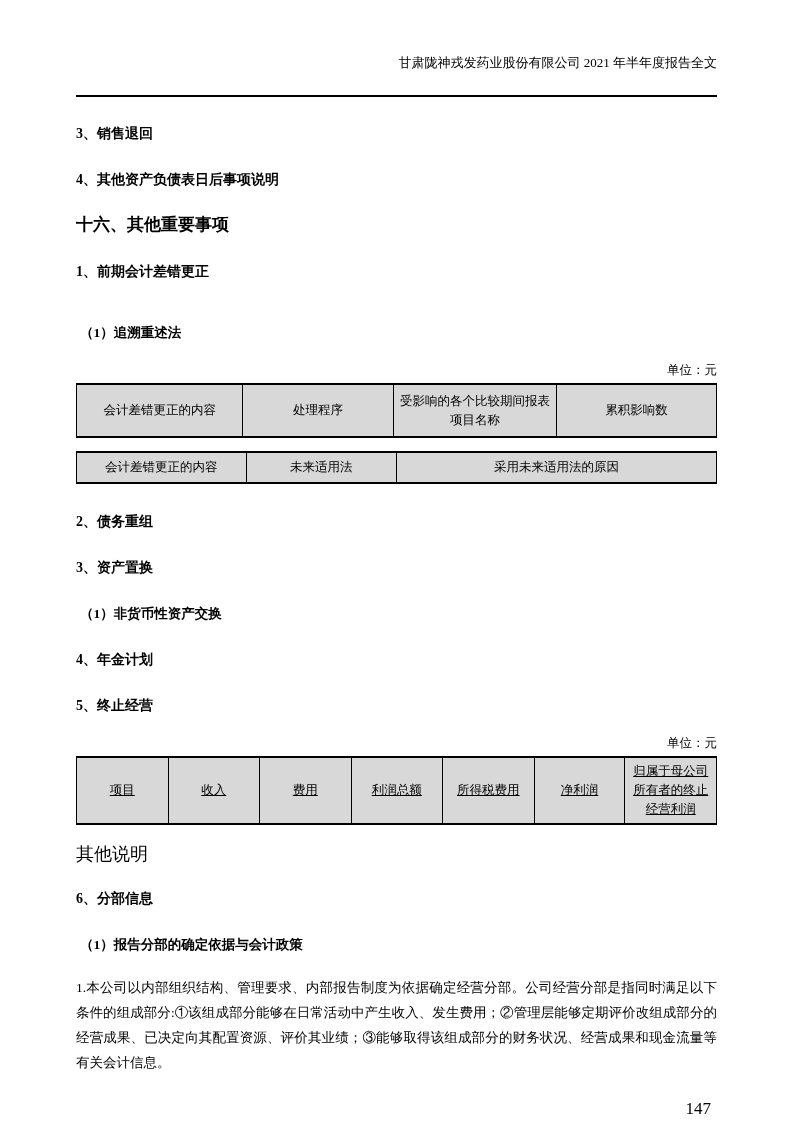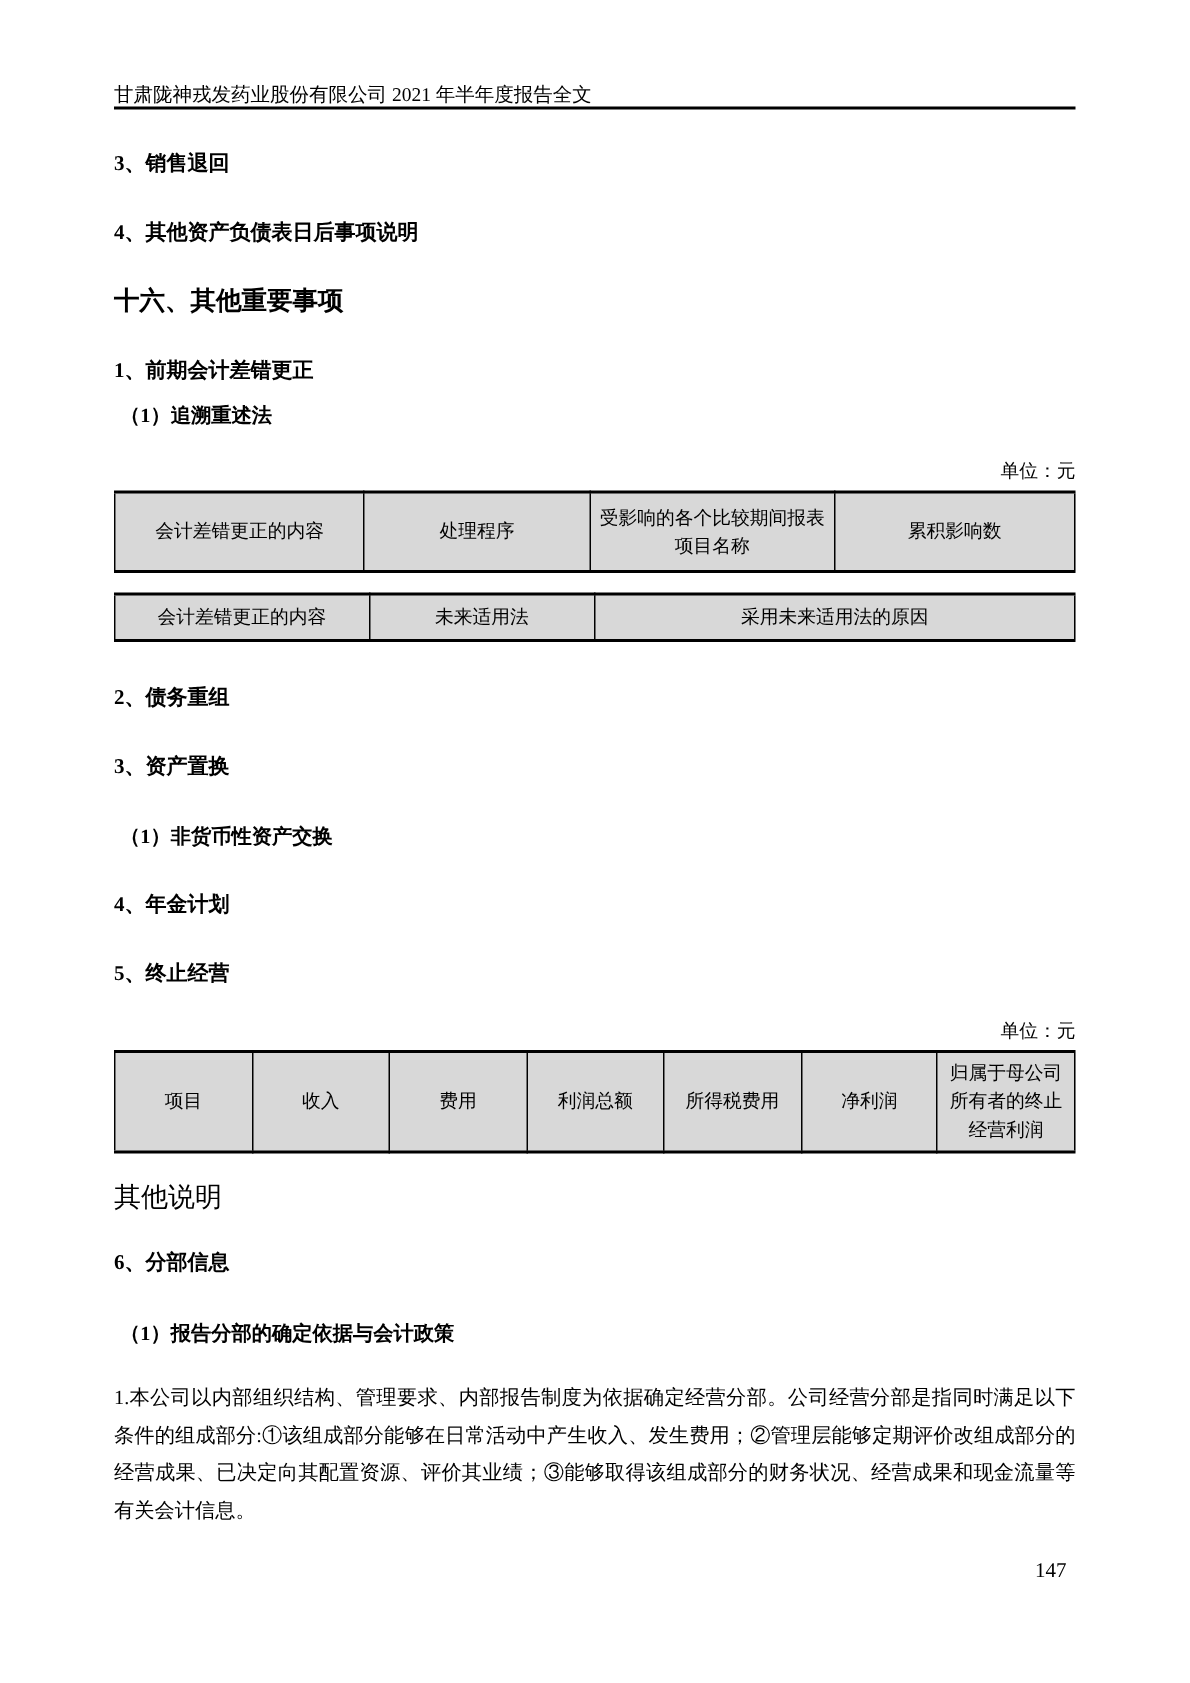--- a/index.html
+++ b/index.html
@@ -9,41 +9,42 @@
     position:relative;
     font-family:"Liberation Serif","DejaVu Serif",serif;
     color:#000;
     overflow:hidden;
   }
   .page {
     position:absolute; inset:0;
     padding:55px 76px 0 76px;
   }
   .doc-header {
+    text-align:right;
     font-size:13px;
     line-height:16px;
-    padding-bottom:0;
+    padding-bottom:24px;
     border-bottom:2px solid #000;
   }
   .h2 {             
     font-size:14px;
     font-weight:bold;
     margin-top:28px;
     line-height:17px;
   }
   .h1 {             
     font-size:17px;
     font-weight:bold;
     margin-top:27px;
     line-height:20px;
   }
   .h3 {             
     font-size:13.5px;
     font-weight:bold;
-    margin-top:12px;
+    margin-top:44px;
     line-height:17px;
     padding-left:4px;
   }
   .unit-row {
     text-align:right;
     font-size:12.5px;
     margin-top:22px;
     margin-bottom:5px;
     line-height:15px;
   }
@@ -58,37 +59,37 @@
     font-weight:normal;
     font-size:12.5px;
     line-height:19px;
     text-align:center;
     vertical-align:middle;
     padding:4px 6px;
   }
   table.tbl { border-top:2px solid #000; border-bottom:2px solid #000; }
   .tbl-tall th { height:53px; }
   .tbl-short th { height:31px; }
-  .tbl-xtall th { height:66px; }
+  .tbl-xtall th { height:66px;text-decoration:underline; }
   .note {
     font-size:18px;
     margin-top:21px;
     line-height:16px;
   }
   .para {
     margin-top:22px;
     font-size:13.5px;
     line-height:25px;
     text-align:justify;
   }
   .page-number {
     position:absolute;
     right:82px;
-    top:1040px;
-    font-size:14px;
+    top:1099px;
+    font-size:17px;
   }
   .mt-extra { margin-top:29px; }
   .tbl-gap { margin-top:13px; }
 </style>
 </head>
 <body>
 
 <div class="page">
 
   <div class="doc-header">甘肃陇神戎发药业股份有限公司 2021 年半年度报告全文</div>

